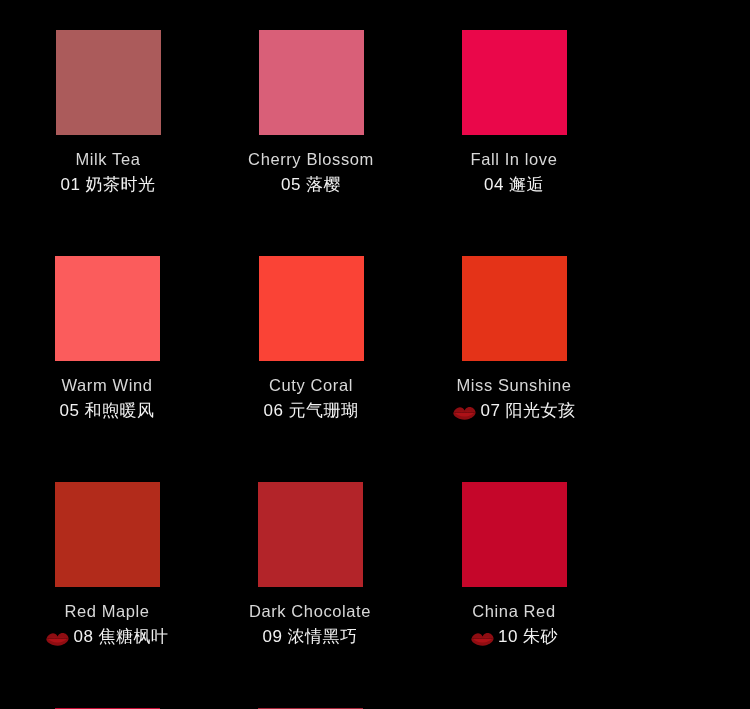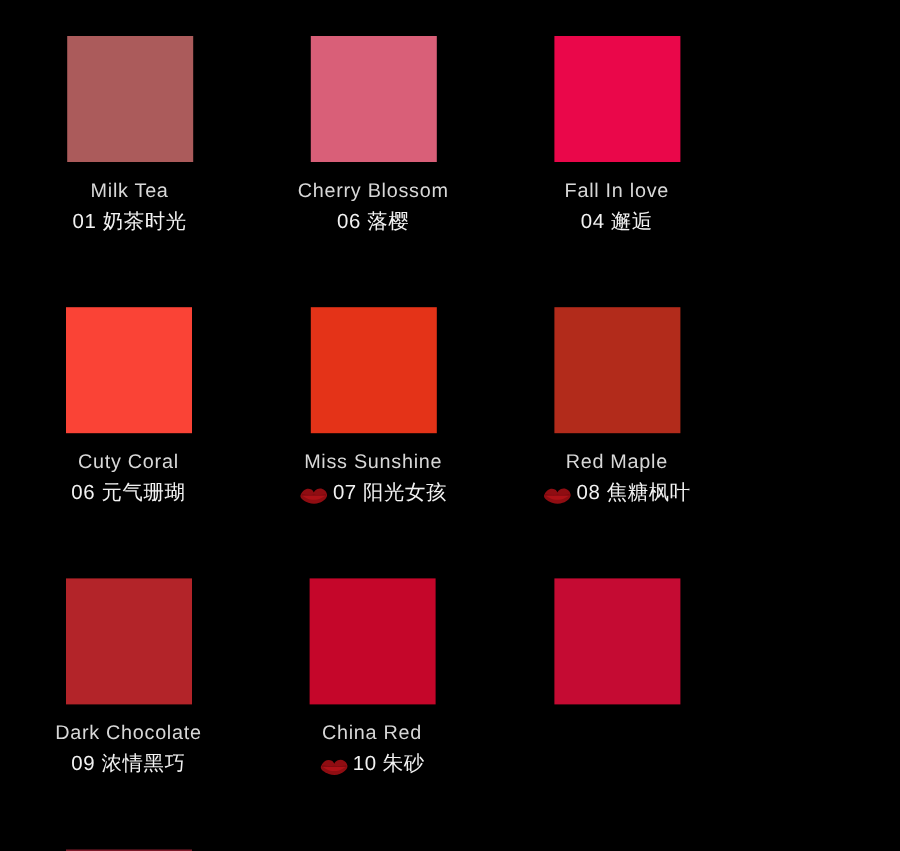--- a/index.html
+++ b/index.html
@@ -101,36 +101,46 @@
     </div>
   </div>
 
 
   <div class="cell">
     <div class="swatch" style="background: rgb(217, 95, 120);"></div>
     <div class="labels">
       <div class="name-en">Cherry Blossom</div>
       <div class="name-cn-row">
 
-        <span class="name-cn">06 落樱</span>
+        <span class="name-cn">05 落樱</span>
       </div>
     </div>
   </div>
 
   <div class="cell">
     <div class="swatch" style="background: rgb(234, 7, 74);"></div>
     <div class="labels">
       <div class="name-en">Fall In love</div>
       <div class="name-cn-row">
 
         <span class="name-cn">04 邂逅</span>
       </div>
     </div>
   </div>
 
+  <div class="cell">
+    <div class="swatch" style="background: rgb(251, 92, 92);"></div>
+    <div class="labels">
+      <div class="name-en">Warm Wind</div>
+      <div class="name-cn-row">
+
+        <span class="name-cn">05 和煦暖风</span>
+      </div>
+    </div>
+  </div>
 
   <div class="cell">
     <div class="swatch" style="background: rgb(250, 67, 54);"></div>
     <div class="labels">
       <div class="name-en">Cuty Coral</div>
       <div class="name-cn-row">
 
         <span class="name-cn">06 元气珊瑚</span>
       </div>
     </div>

